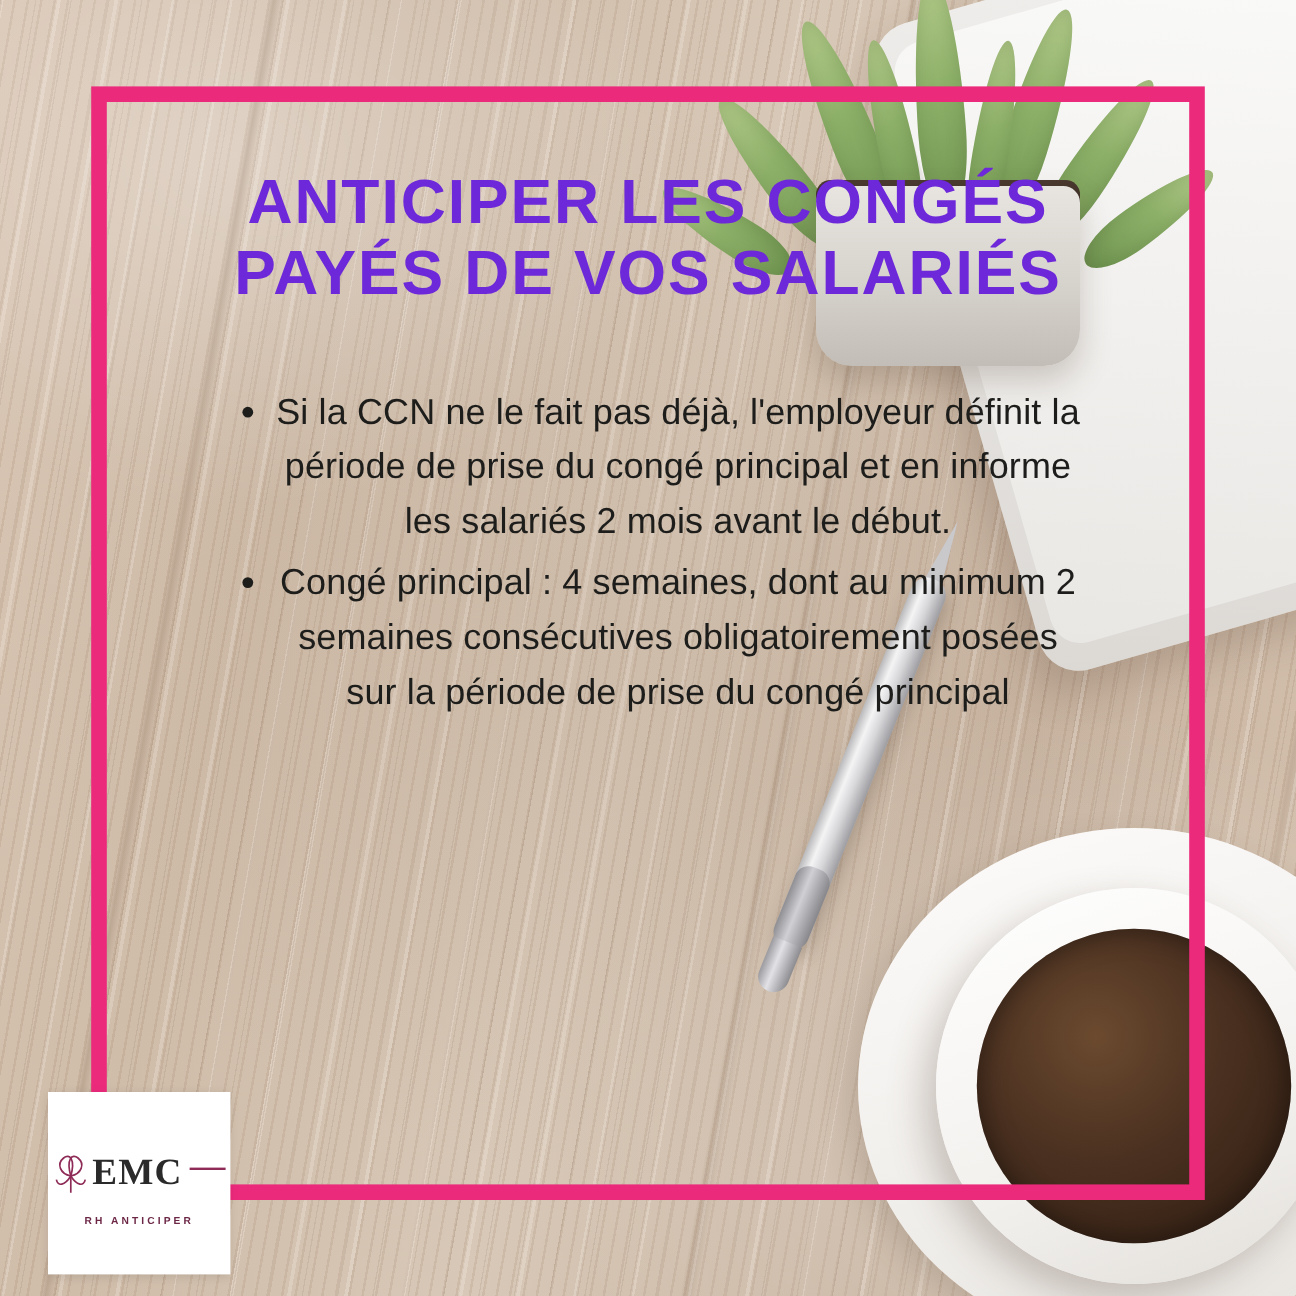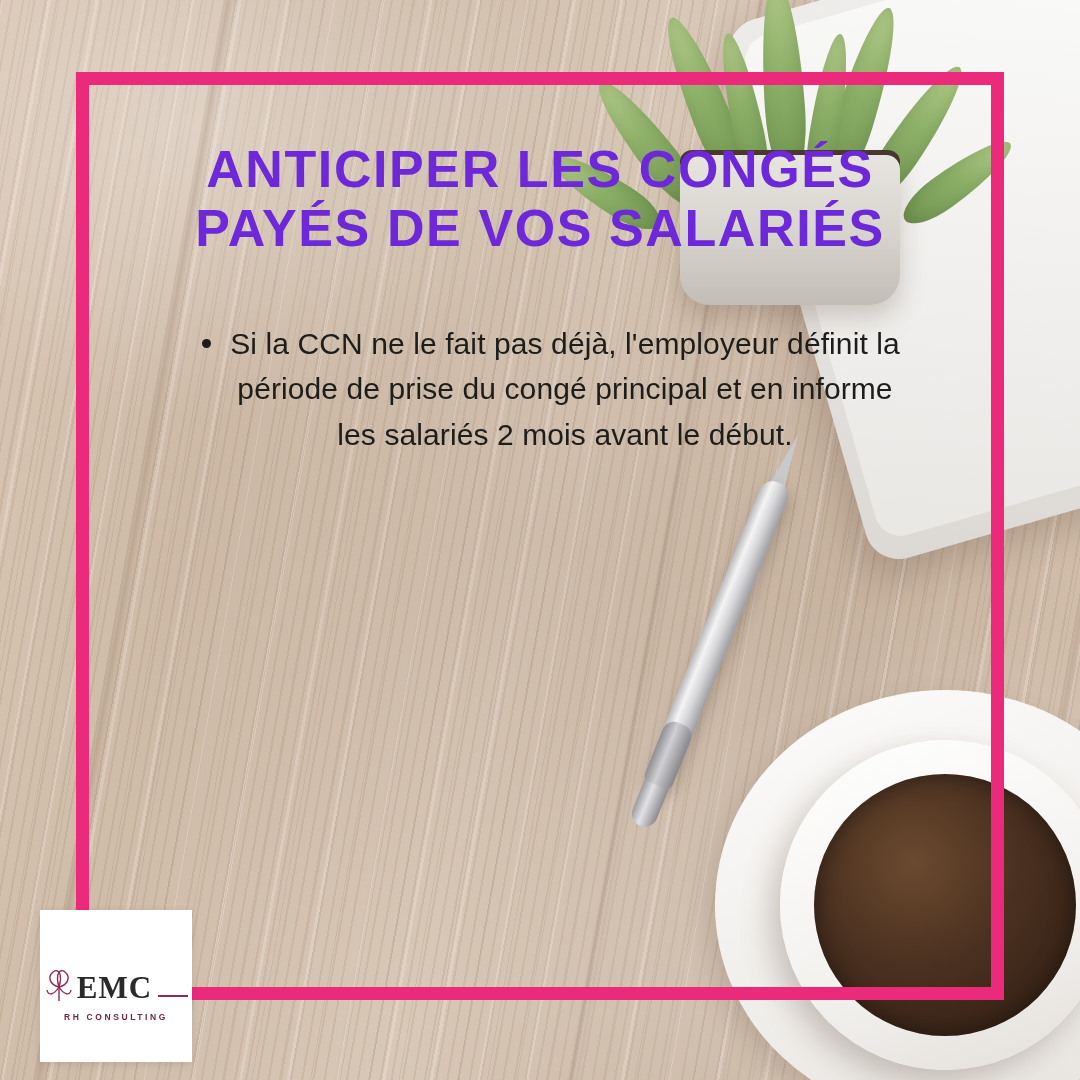--- a/index.html
+++ b/index.html
@@ -263,21 +263,21 @@
     height: 152px;
     background: #ffffff;
     box-shadow: 0 2px 8px rgba(0,0,0,0.10);
     display: flex;
     flex-direction: column;
     align-items: center;
     justify-content: center;
   }
   .logo-mark {
     display: flex;
-    align-items: flex-end;
+    align-items: center;
     justify-content: center;
     gap: 2px;
     height: 52px;
   }
   .logo-emc {
     font-family: "Liberation Serif", serif;
     font-size: 31px;
     font-weight: 700;
     color: #2a2a2a;
     letter-spacing: 1px;
@@ -341,33 +341,34 @@
     <div class="cup-inner"></div>
   </div>
 
   <div class="frame"></div>
 
   <div class="content">
     <h1 class="title">ANTICIPER LES CONGÉS PAYÉS DE VOS SALARIÉS</h1>
 
     <ul class="bullets">
       <li>Si la CCN ne le fait pas déjà, l'employeur définit la période de prise du congé principal et en informe les salariés 2 mois avant le début.</li>
+      <li>Congé principal : 4 semaines, dont au minimum 2 semaines consécutives obligatoirement posées sur la période de prise du congé principal</li>
     </ul>
   </div>
 
   <div class="logo-box">
     <div class="logo-mark">
       <svg class="flower" viewBox="0 0 30 38">
         <g fill="none" stroke="#8e2b57" stroke-width="1.4">
           <path d="M15 22 C 6 20, 3 12, 9 7 C 14 3, 19 8, 15 22 Z"></path>
           <path d="M15 22 C 24 20, 27 12, 21 7 C 16 3, 11 8, 15 22 Z"></path>
           <path d="M15 22 C 10 30, 4 31, 3 25"></path>
           <path d="M15 22 C 20 30, 26 31, 27 25"></path>
           <path d="M15 21 L 15 36"></path>
         </g>
       </svg>
       <span class="logo-emc">EMC</span>
       <span class="logo-rule"></span>
     </div>
-    <div class="logo-sub">RH CONSULTING</div>
+    <div class="logo-sub">RH ANTICIPER</div>
   </div>
 
 </div>
 
 </body></html>

